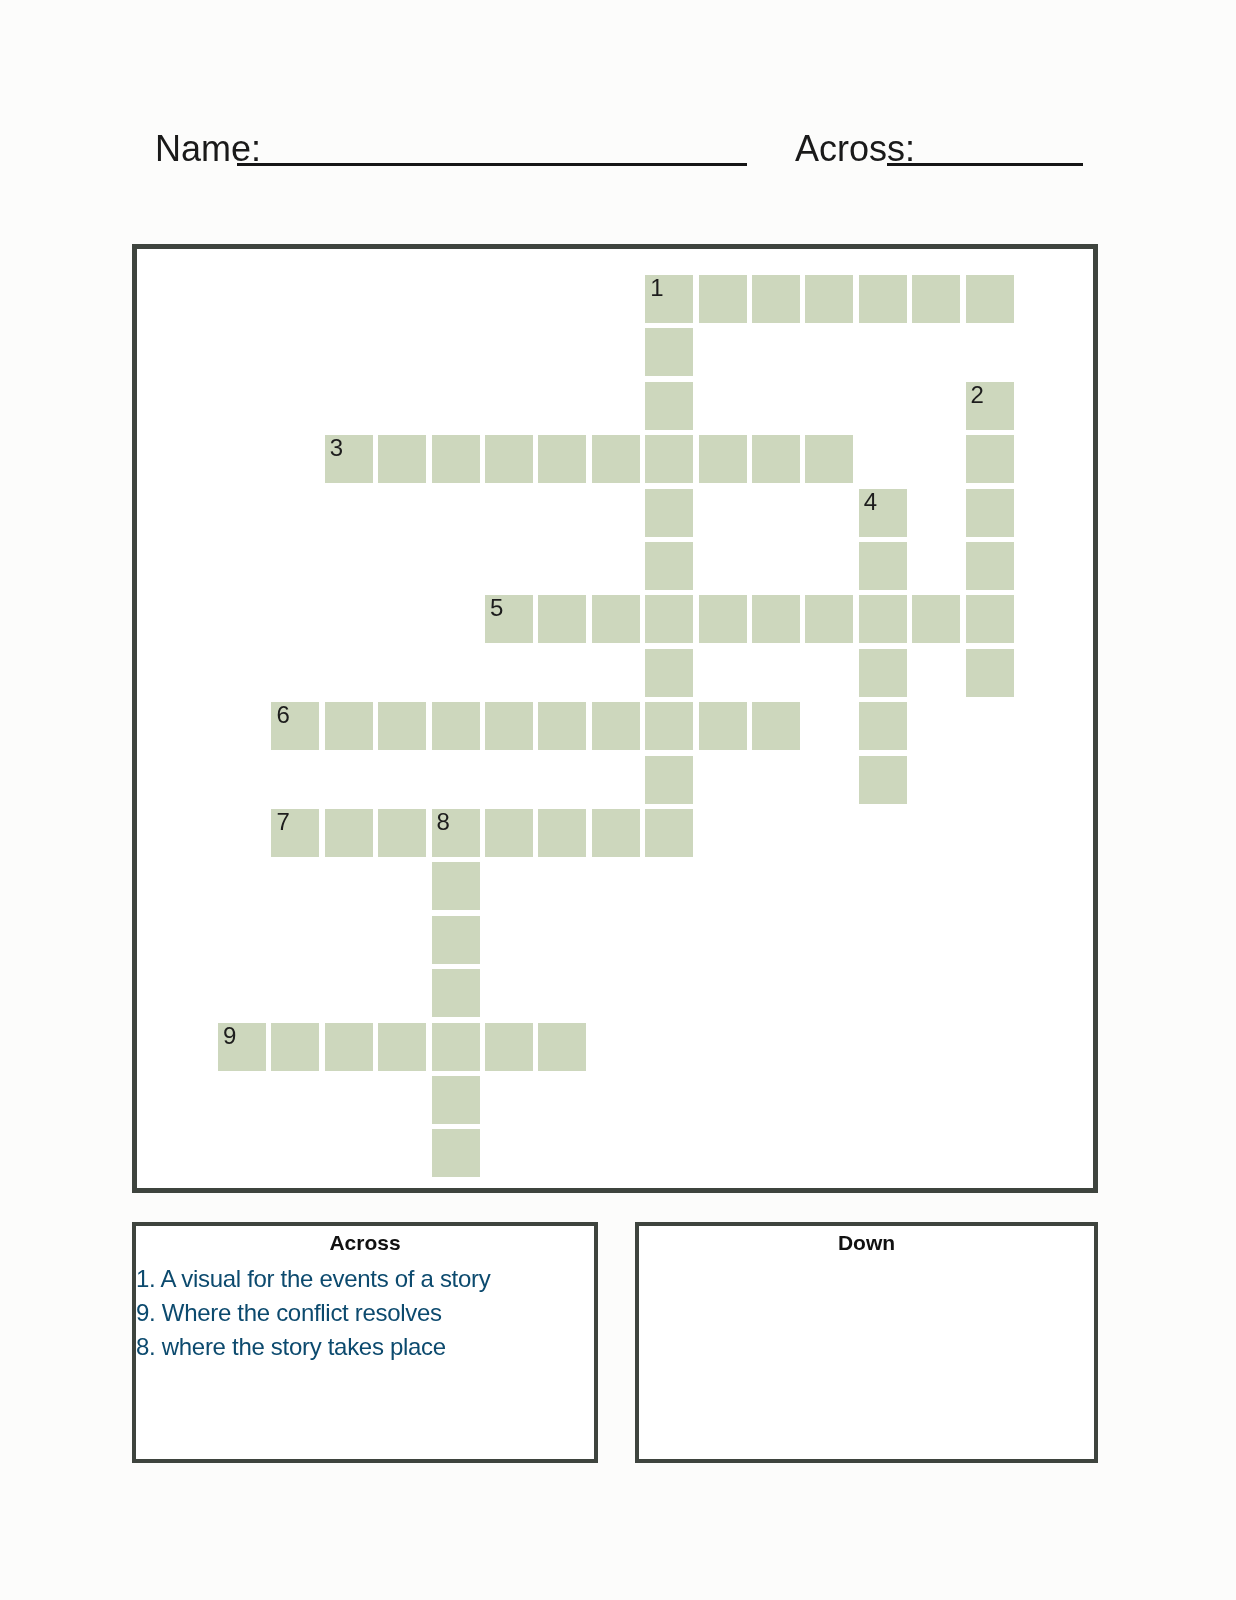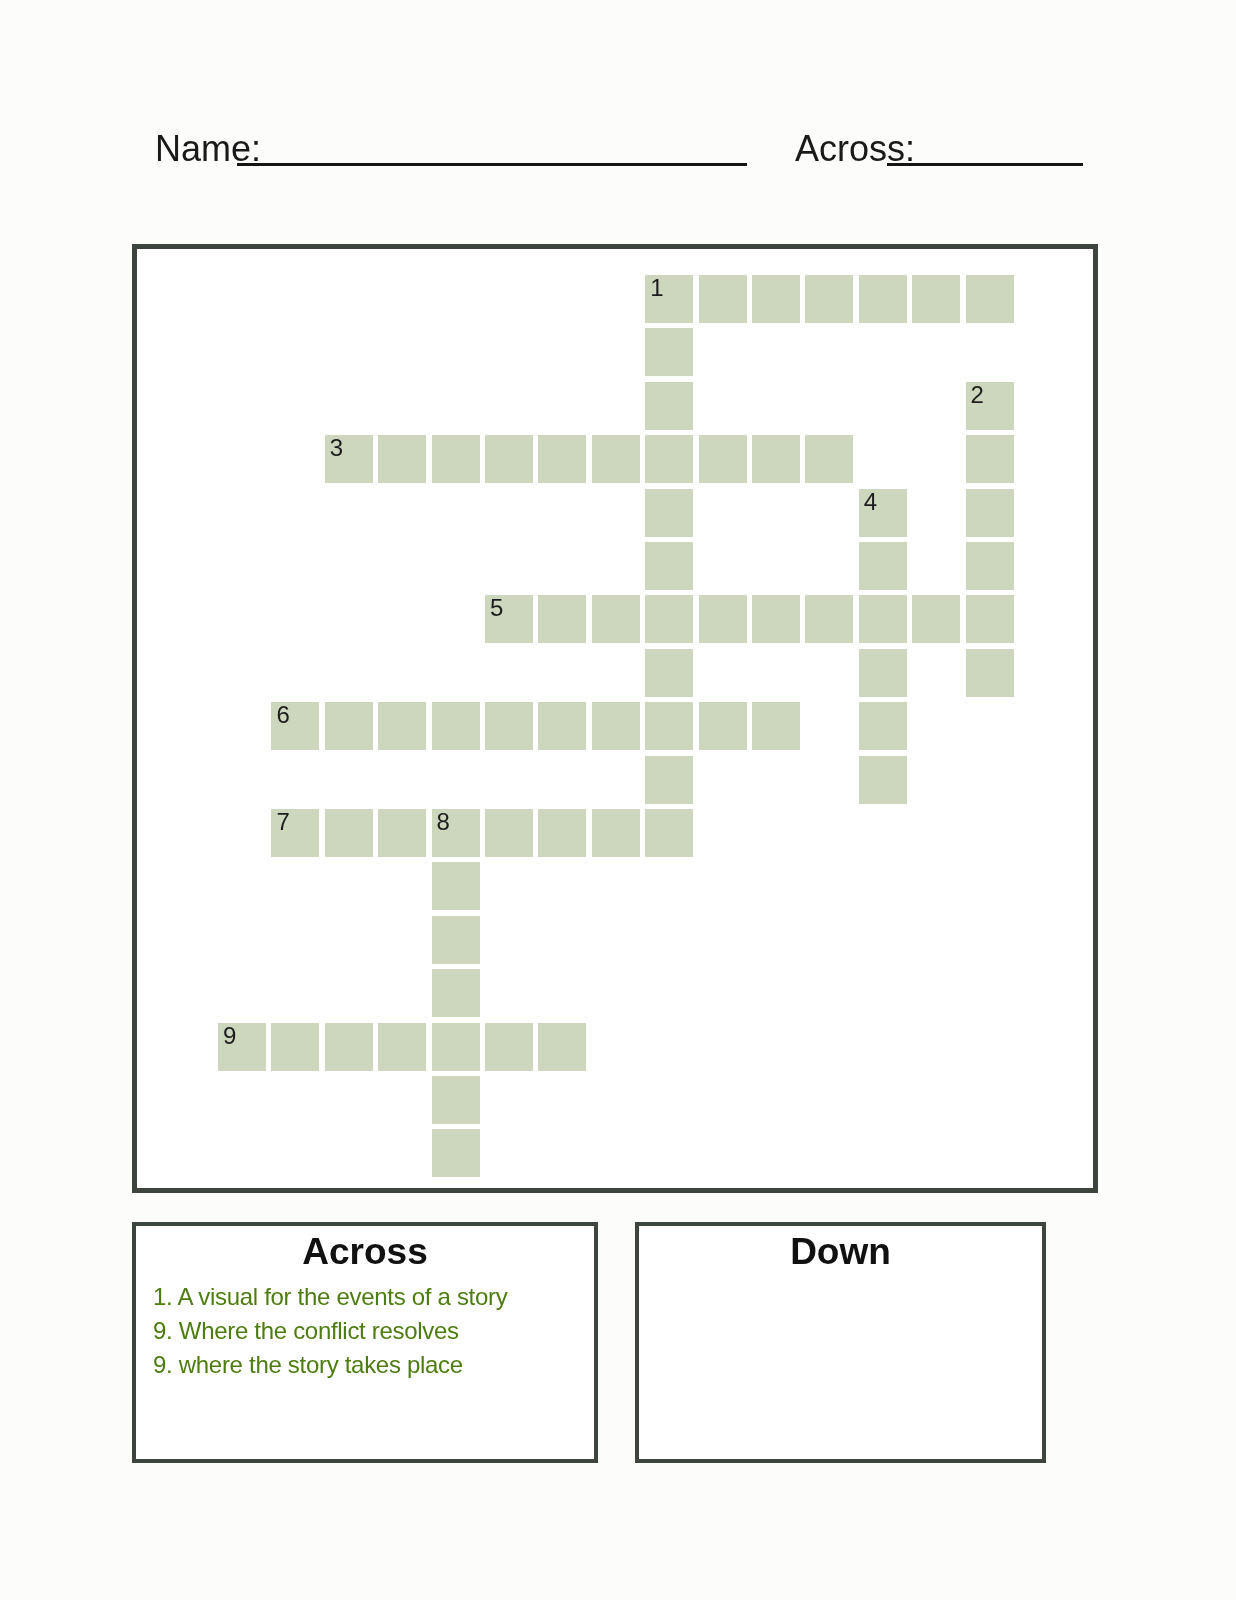--- a/index.html
+++ b/index.html
@@ -32,29 +32,29 @@
   }
   .cellnum{
     position:absolute;left:5px;top:0;
     font-size:24px;line-height:26px;color:#1d1d1d;
   }
   .clue-box{
     position:absolute;top:1222px;height:241px;
     background:#ffffff;border:4px solid #3e443e;box-sizing:border-box;
   }
   .clue-box.across{left:132px;width:466px;}
-  .clue-box.down{left:635px;width:411px;}
+  .clue-box.down{left:635px;width:463px;}
   .clue-title{
-    text-align:center;font-weight:bold;font-size:37px;
+    text-align:center;font-weight:bold;font-size:21px;
     margin-top:5px;color:#111;
   }
   .clue-lines{margin-top:7px;}
   .clue-line{
-    font-size:24px;line-height:34px;padding-left:17px;
-    letter-spacing:-0.3px;white-space:nowrap;color:#4d7c0f;
+    font-size:24px;line-height:34px;
+    letter-spacing:-0.3px;white-space:nowrap;color:#0c4a6e;
   }
 </style>
 </head>
 <body>
 
 <div class="page" style="background: rgb(252, 252, 251);">
 
   <span class="hdr-label name-label">Name:</span>
   <div class="write-line name-line"></div>
 
@@ -154,21 +154,21 @@
       <div class="cell" style="left: 401.4px; top: 773.6px; width: 48px; height: 48px; background: rgb(205, 215, 189);"></div>
       <div class="cell" style="left: 294.6px; top: 827px; width: 48px; height: 48px; background: rgb(205, 215, 189);"></div>
       <div class="cell" style="left: 294.6px; top: 880.4px; width: 48px; height: 48px; background: rgb(205, 215, 189);"></div>
     </div>
 
   <div class="clue-box across">
     <div class="clue-title">Across</div>
     <div class="clue-lines">
       <div class="clue-line">1. A visual for the events of a story</div>
       <div class="clue-line">9. Where the conflict resolves</div>
-      <div class="clue-line">9. where the story takes place</div>
+      <div class="clue-line">8. where the story takes place</div>
     </div>
   </div>
 
   <div class="clue-box down">
     <div class="clue-title">Down</div>
   </div>
 
 </div>
 
 </body></html>

